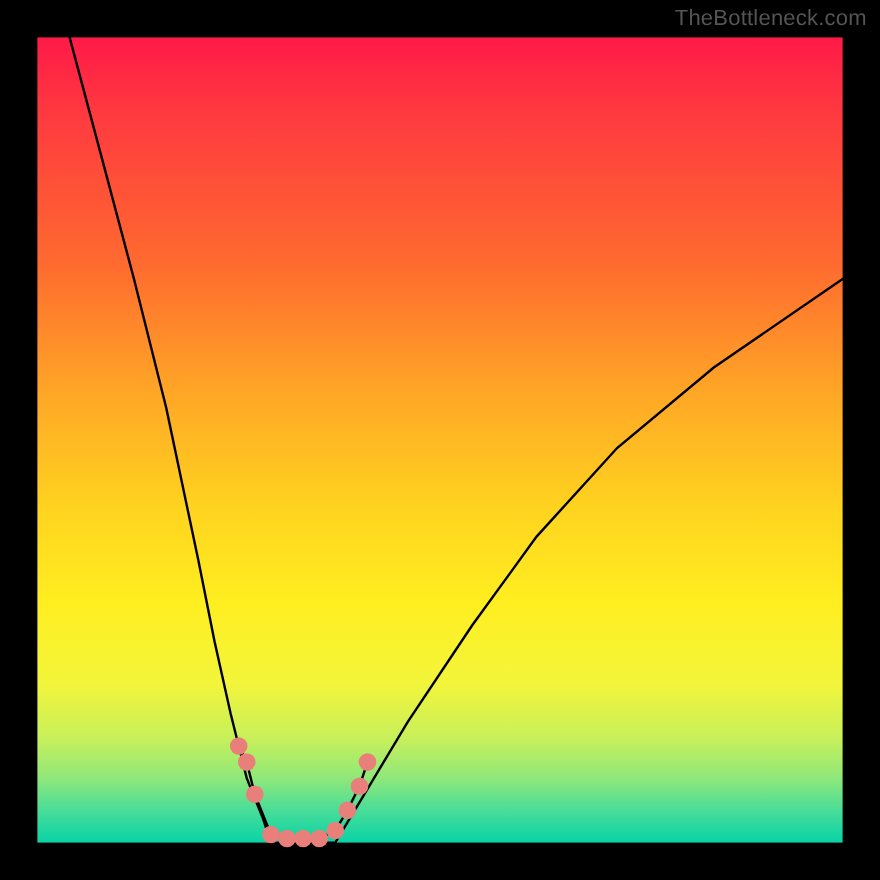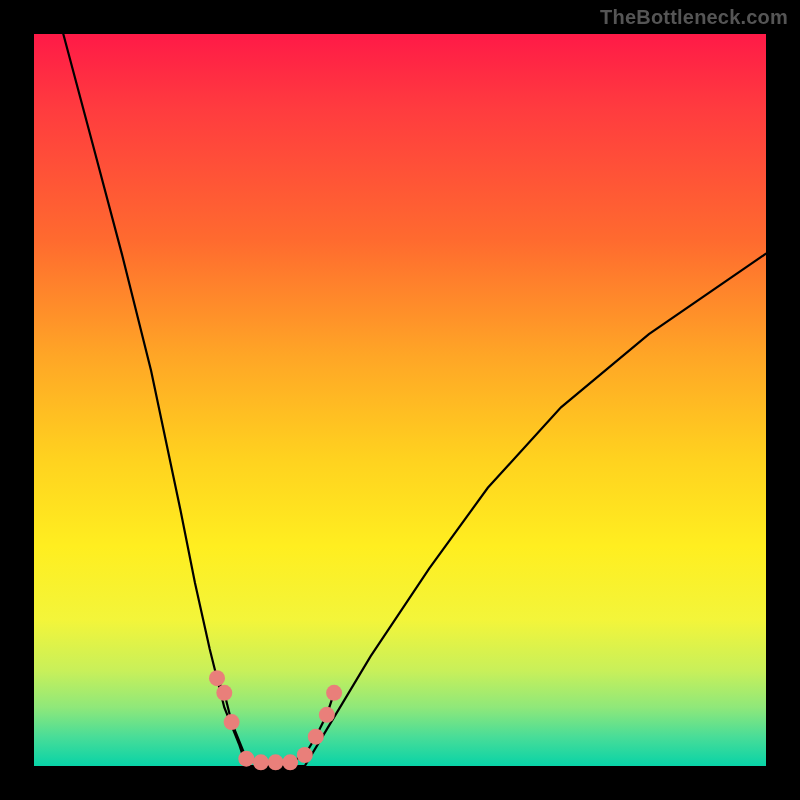--- a/index.html
+++ b/index.html
@@ -40,21 +40,21 @@
       #49dd98 96%,
       #08d3a7 100%
     );
   }
   .watermark {
     position: absolute;
     top: 6px;
     right: 12px;
     color: #555;
     font-size: 20px;
-    font-weight: 700;
+    font-weight: 400;
     letter-spacing: 0.2px;
     user-select: none;
   }
   svg.curve {
     position: absolute;
     left: 0;
     top: 0;
     width: 732px;
     height: 732px;
     overflow: visible;

